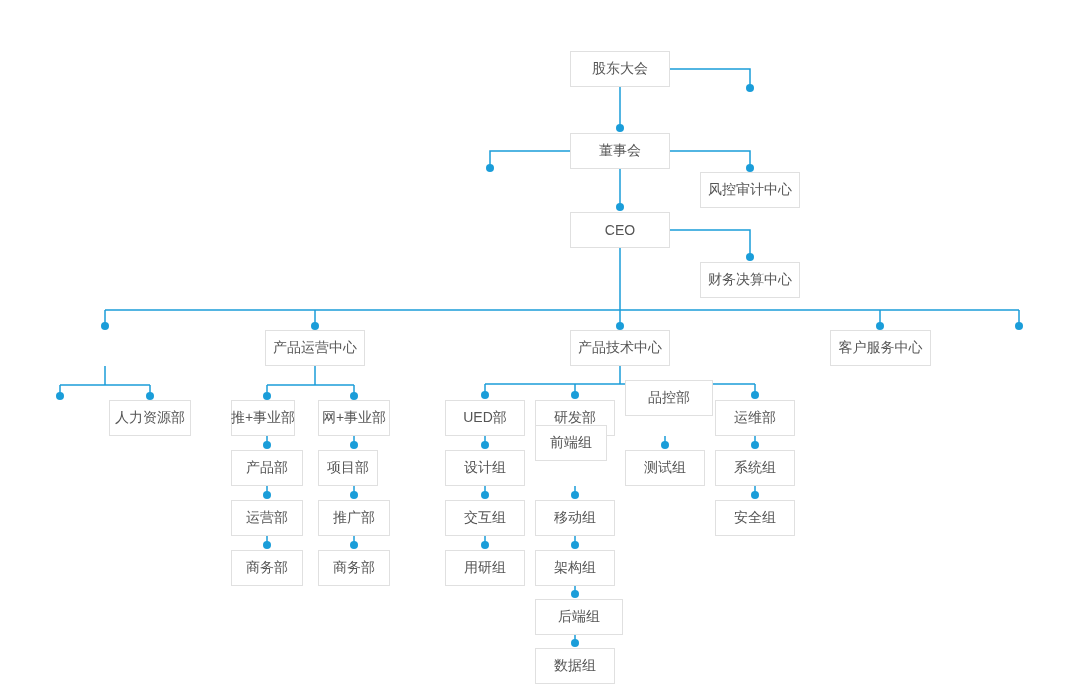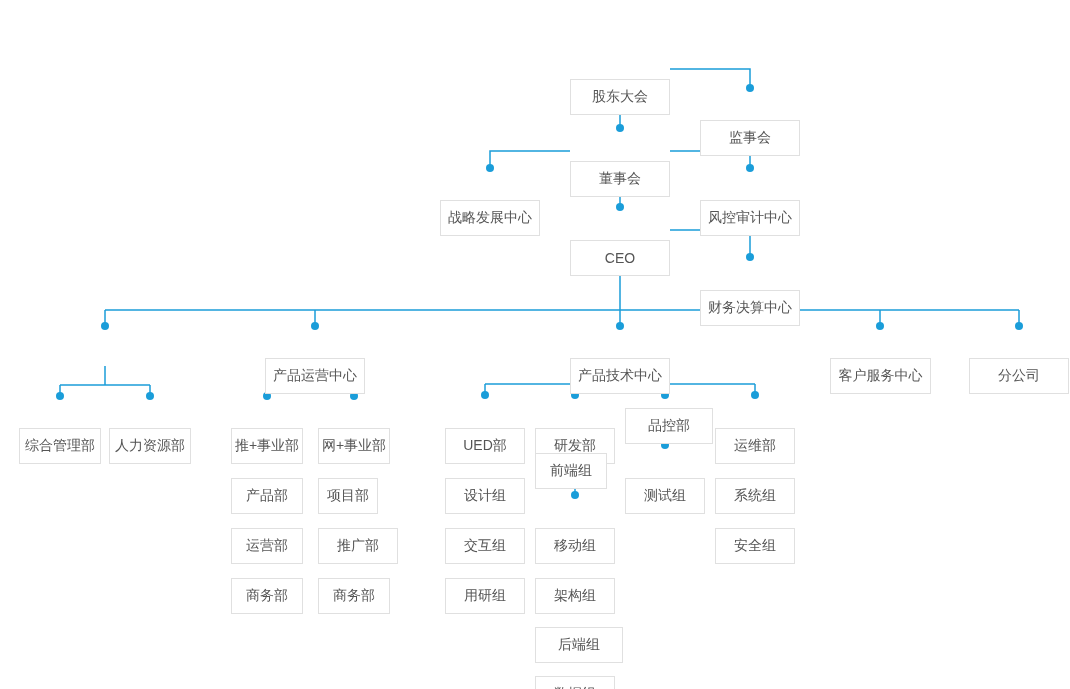--- a/index.html
+++ b/index.html
@@ -13,21 +13,21 @@
   .stage{
     position:relative;width:1070px;height:689px;overflow:hidden;
     background:var(--page-background);
     font-family:"Liberation Sans","DejaVu Sans",sans-serif;
   }
   .node{
     position:absolute;height:36px;box-sizing:border-box;
     background:var(--node-background);
     border:1px solid var(--node-border);
     display:flex;align-items:center;justify-content:center;
-    font-size:14px;color:var(--node-text);white-space:nowrap;margin-top:28px;
+    font-size:14px;color:var(--node-text);white-space:nowrap;
   }
   svg.wires{position:absolute;left:0;top:0;display:block;}
   .wires line,.wires polyline{stroke:var(--line);stroke-width:1.5;fill:none;}
   .wires circle{fill:var(--line);stroke:none;}
 </style>
 </head>
 <body>
 
 <div class="stage">
 
@@ -127,43 +127,39 @@
       <circle cx="575" cy="545" r="4"></circle>
       <circle cx="575" cy="594" r="4"></circle>
       <circle cx="575" cy="643" r="4"></circle>
       <circle cx="665" cy="445" r="4"></circle>
       <circle cx="755" cy="445" r="4"></circle>
       <circle cx="755" cy="495" r="4"></circle>
     </g>
   </svg>
 
   <div class="node" style="left:570px;top:51px;width:100px">股东大会</div>
-  <div class="node" style="left:700px;top:92px;width:100px">监事会</div>
   <div class="node" style="left:570px;top:133px;width:100px">董事会</div>
-  <div class="node" style="left:440px;top:172px;width:100px">战略发展中心</div>
   <div class="node" style="left:700px;top:172px;width:100px">风控审计中心</div>
   <div class="node" style="left:570px;top:212px;width:100px">CEO</div>
   <div class="node" style="left:700px;top:262px;width:100px">财务决算中心</div>
 
   <div class="node" style="left:265px;top:330px;width:100px">产品运营中心</div>
   <div class="node" style="left:570px;top:330px;width:100px">产品技术中心</div>
   <div class="node" style="left:830px;top:330px;width:101px">客户服务中心</div>
-  <div class="node" style="left:969px;top:330px;width:100px">分公司</div>
 
-  <div class="node" style="left:19px;top:400px;width:82px">综合管理部</div>
   <div class="node" style="left:109px;top:400px;width:82px">人力资源部</div>
 
-  <div class="node" style="left:231px;top:400px;width:72px">推+事业部</div>
+  <div class="node" style="left:231px;top:400px;width:64px">推+事业部</div>
   <div class="node" style="left:231px;top:450px;width:72px">产品部</div>
   <div class="node" style="left:231px;top:500px;width:72px">运营部</div>
   <div class="node" style="left:231px;top:550px;width:72px">商务部</div>
 
   <div class="node" style="left:318px;top:400px;width:72px">网+事业部</div>
   <div class="node" style="left:318px;top:450px;width:60px">项目部</div>
-  <div class="node" style="left:318px;top:500px;width:80px">推广部</div>
+  <div class="node" style="left:318px;top:500px;width:72px">推广部</div>
   <div class="node" style="left:318px;top:550px;width:72px">商务部</div>
 
   <div class="node" style="left:445px;top:400px;width:80px">UED部</div>
   <div class="node" style="left:535px;top:400px;width:80px">研发部</div>
   <div class="node" style="left:625px;top:380px;width:88px">品控部</div>
   <div class="node" style="left:715px;top:400px;width:80px">运维部</div>
 
   <div class="node" style="left:445px;top:450px;width:80px">设计组</div>
   <div class="node" style="left:445px;top:500px;width:80px">交互组</div>
   <div class="node" style="left:445px;top:550px;width:80px">用研组</div>

